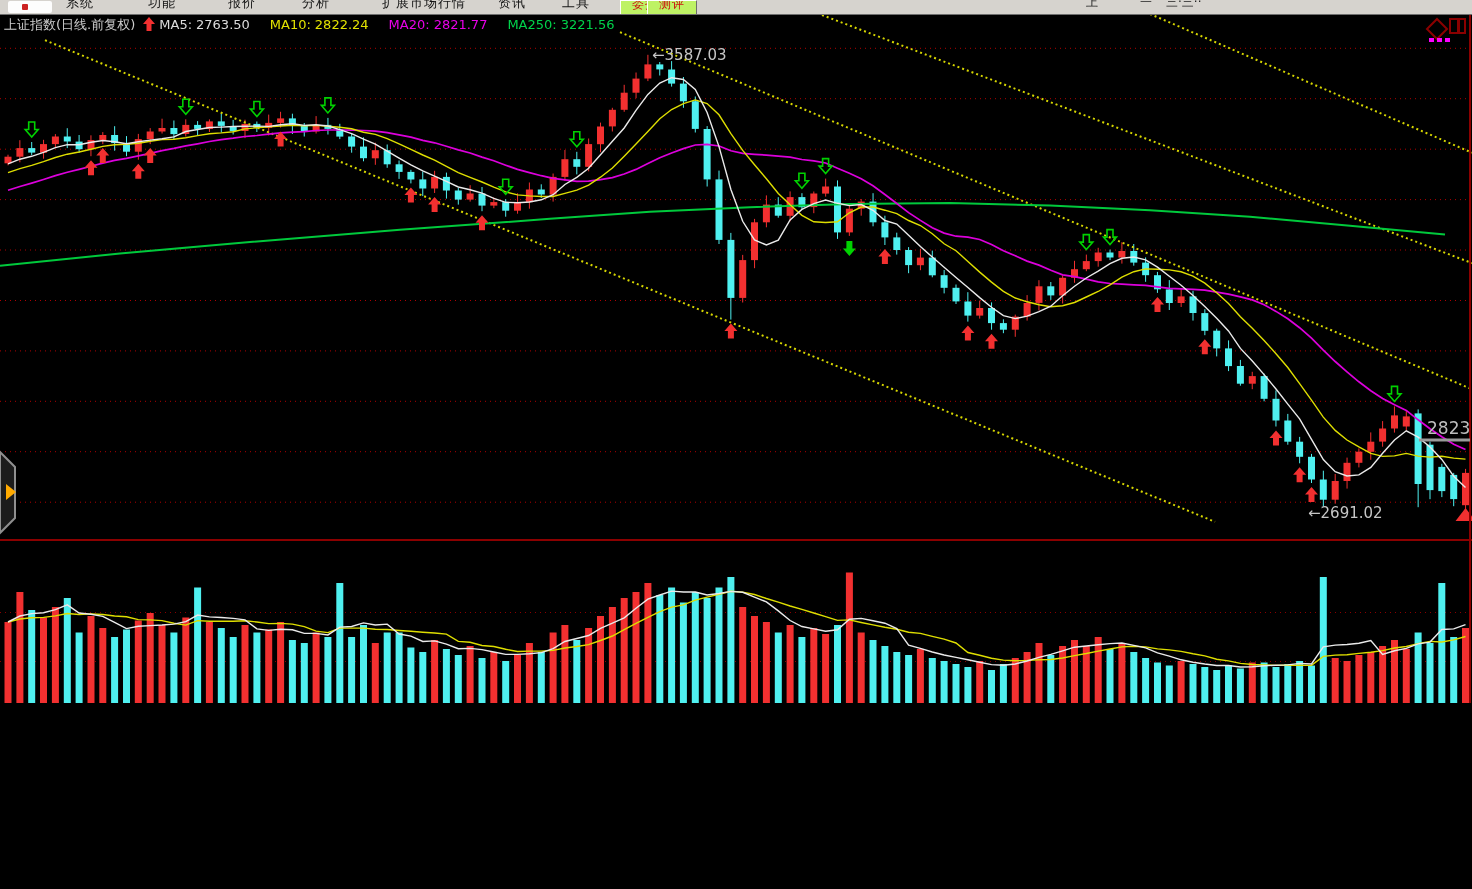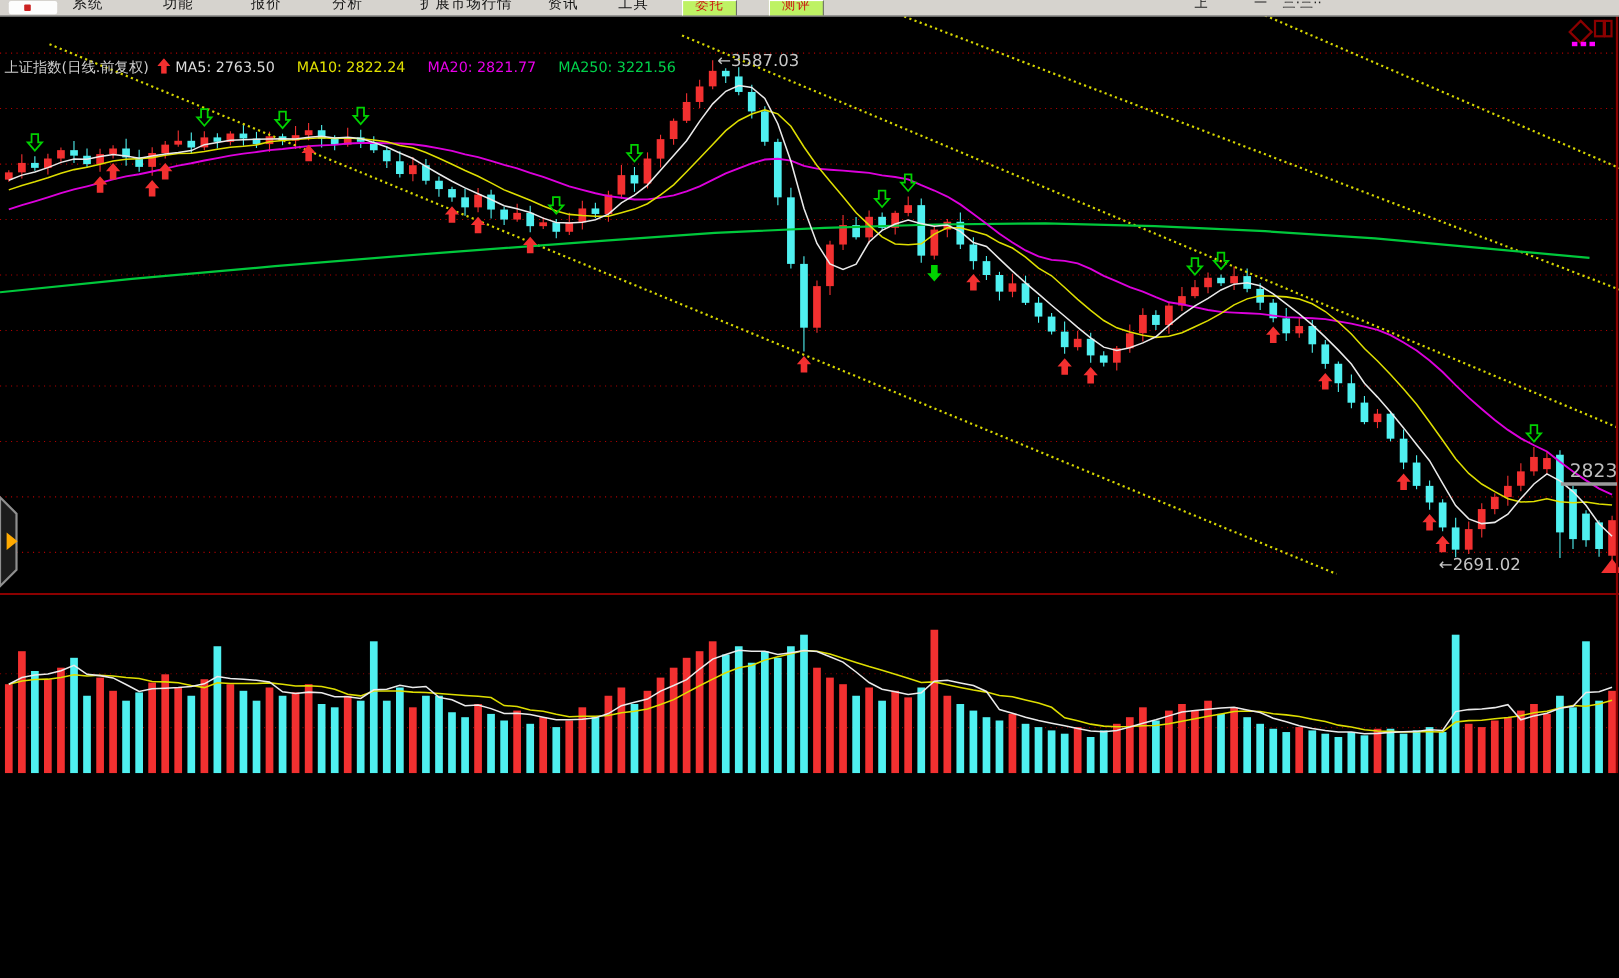--- a/index.html
+++ b/index.html
@@ -28,21 +28,21 @@
   .ma20{fill:none;stroke:#dc00dc;stroke-width:1.7;}
   .vma5{fill:none;stroke:#eaeaea;stroke-width:1.4;}
   .vma10{fill:none;stroke:#dede00;stroke-width:1.4;}
   .difl{fill:none;stroke:#eeeeee;stroke-width:1.5;}
   .deal{fill:none;stroke:#d8d800;stroke-width:1.5;}
   .zero{stroke:#7a0000;stroke-width:1;}
   .sep{stroke:#8b0000;stroke-width:2;}
   .ann{fill:#c6c6c6;font-size:15px;}
   .tag{fill:#bdbdbd;font-size:17px;}
   
-  .hdr{position:absolute;left:4px;font-size:13px;white-space:nowrap;z-index:3;margin-top:36px;}
+  .hdr{position:absolute;left:4px;font-size:13px;white-space:nowrap;z-index:3;}
   .hdr span{margin-right:4px;}
   .gap{display:inline-block;width:8px;}
   .ct{color:#cdcdcd}.cw{color:#dcdcdc}.cy{color:#e2e200}.cm{color:#e800e8}.cg{color:#00d24b}
   .hicon{display:inline-block;vertical-align:-2px;margin:0 4px;}
 </style>
 </head>
 <body>
 
 <div class="screen">
 
@@ -55,21 +55,21 @@
         <span class="mi" style="left: 148px;">功能</span>
         <span class="mi" style="left: 228px;">报价</span>
         <span class="mi" style="left: 302px;">分析</span>
         <span class="mi" style="left: 382px;">扩展市场行情</span>
         <span class="mi" style="left: 498px;">资讯</span>
         <span class="mi" style="left: 562px;">工具</span>
       </div>
     <div class="mbtn" style="left:620px">
       <span>委托</span>
       </div>
-    <div class="mbtn" style="left:699px">
+    <div class="mbtn" style="left:647px">
       <span>测评</span>
       </div>
     <div id="menuFrags">
         <span class="mfrag" style="left: 1086px;">上</span>
         <span class="mfrag" style="left: 1140px;">一</span>
         <span class="mfrag" style="left: 1166px;">三·三··</span>
       </div>
   </div>
 
   <svg id="chart" width="1472" height="889" viewBox="0 0 1472 889">

